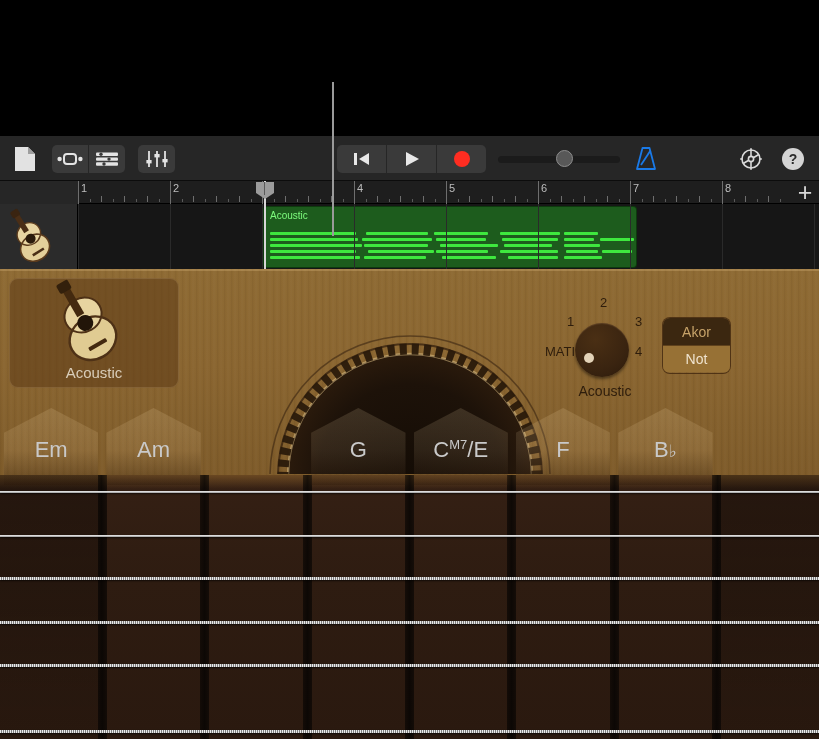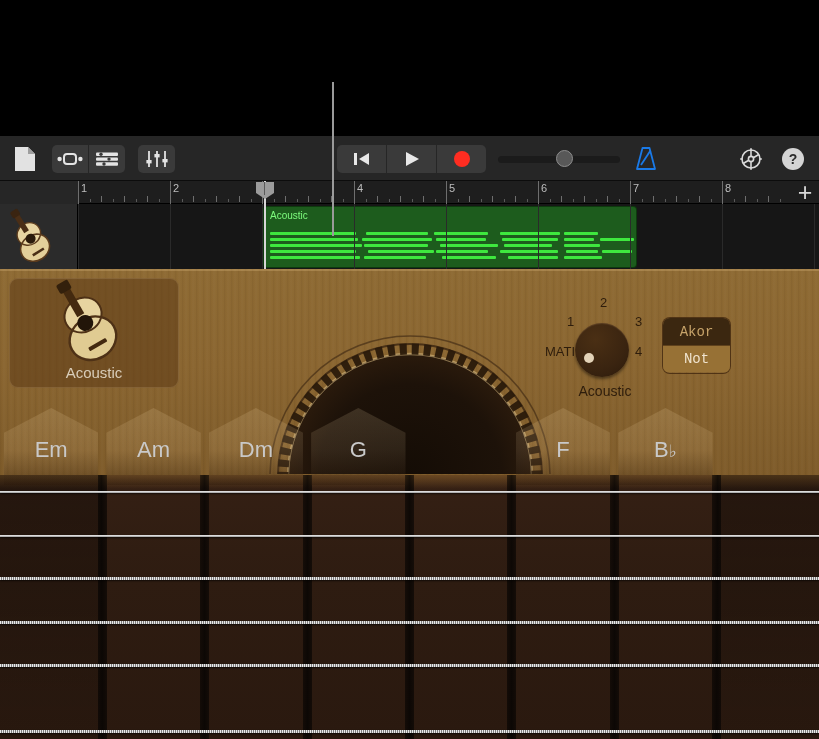--- a/index.html
+++ b/index.html
@@ -109,21 +109,21 @@
           background:radial-gradient(circle at 38% 30%, #4a2f14 0%, #3a2410 60%, #2b1a0b 100%);
           box-shadow:0 2px 3px rgba(0,0,0,0.45), inset 0 1px 1px rgba(255,200,140,0.14); }
   .knob-dot { position:absolute; left:9px; top:30px; width:10px; height:10px; border-radius:50%;
               background:#e3d3b8; }
   .knob-lbl { position:absolute; font-size:13px; color:#2e1d0c; }
   .knob-sub { position:absolute; left:0; top:88px; width:120px; text-align:center;
               font-size:14px; color:#2e1d0c; }
 
   
   .toggle { position:absolute; left:663px; top:318px; width:67px; height:55px; border-radius:7px;
-            overflow:hidden; box-shadow:0 0 0 1px rgba(60,35,12,0.75); z-index:14;font-family:Liberation Mono, monospace; }
+            overflow:hidden; box-shadow:0 0 0 1px rgba(60,35,12,0.75); z-index:14; }
   .tg-seg { height:27px; display:flex; align-items:center; justify-content:center; font-size:14px; }
   .tg-on { background:#3b2710; color:#c7a369; }
   .tg-off { background:#977135; color:#f0e4cf; border-top:1px solid rgba(60,35,12,0.6); }
 
   
   .pads { position:absolute; left:0; top:408px; width:819px; height:77px; z-index:12; }
   .pad { position:absolute; top:0; height:77px;
          background:linear-gradient(180deg, rgba(255,228,180,0.15) 0%, rgba(255,220,170,0.10) 55%,
                                     rgba(40,22,8,0.30) 100%);
          clip-path:polygon(50% 0, 100% 32%, 100% 100%, 0 100%, 0 32%); }
@@ -457,25 +457,25 @@
     <div class="tg-seg tg-off">Not</div>
   </div>
 
   <div class="pads" id="pads">
       <div class="pad" style="left: 106.375px; width: 94.375px;">
         <div class="pad-txt">Am</div>
       </div>
       <div class="pad" style="left: 4px; width: 94.375px;">
         <div class="pad-txt">Em</div>
       </div>
-      <div class="pad" style="left: 208.75px; width: 94.375px;">
-        <div class="pad-txt">Dm</div>
-      </div>
       <div class="pad" style="left: 311.125px; width: 94.375px;">
         <div class="pad-txt">G</div>
+      </div>
+      <div class="pad" style="left: 413.5px; width: 94.375px;">
+        <div class="pad-txt">C<sup>M7</sup>/E</div>
       </div>
       <div class="pad" style="left: 515.875px; width: 94.375px;">
         <div class="pad-txt">F</div>
       </div>
       <div class="pad" style="left: 618.25px; width: 94.375px;">
         <div class="pad-txt">B<span class="flat">♭</span></div>
       </div>
     </div>
 
   <div class="board" id="board">

